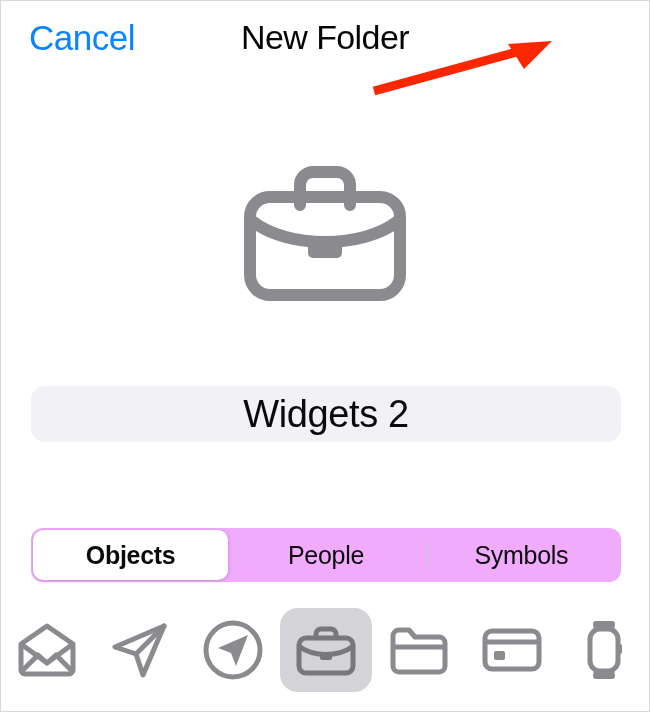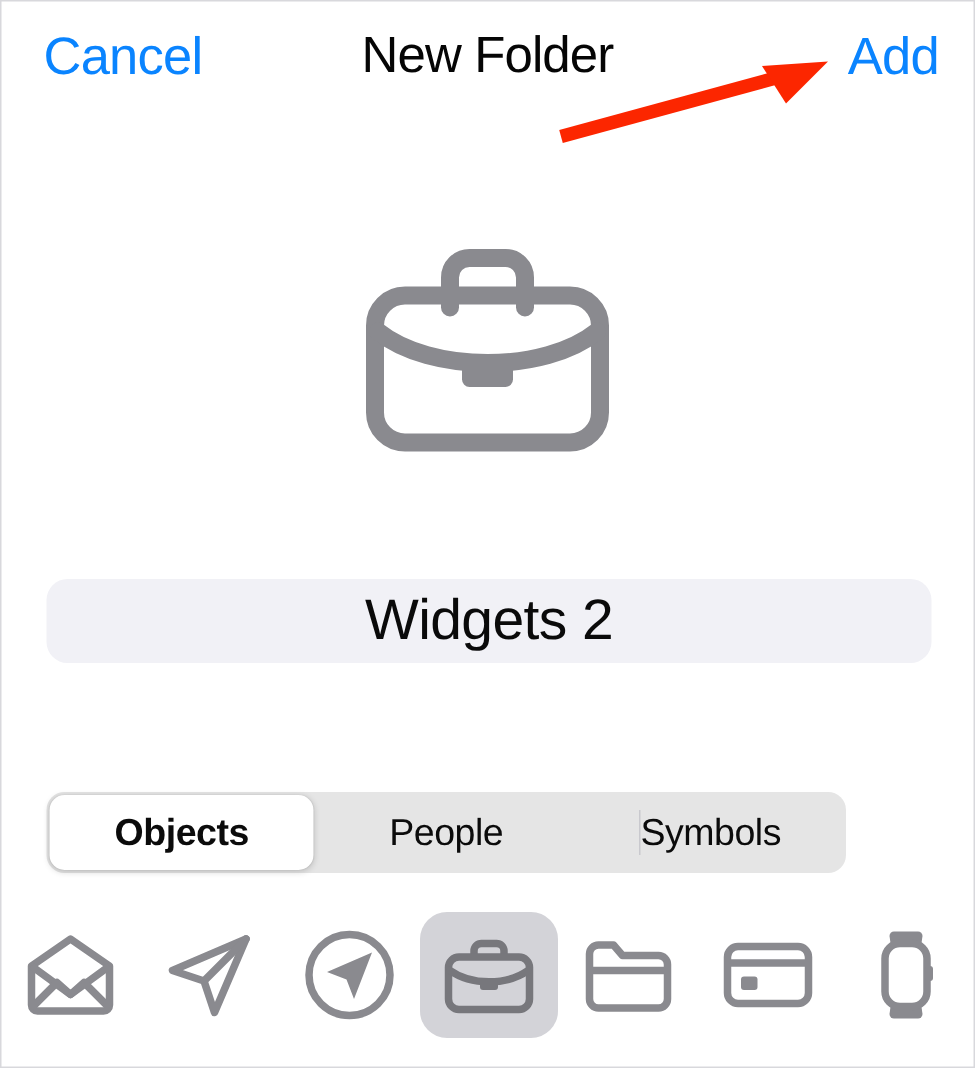--- a/index.html
+++ b/index.html
@@ -101,23 +101,23 @@
     color: #0a0a0a;
     outline: none;
     padding: 0;
   }
 
   
   #segmented {
     position: absolute;
     left: 30px;
     top: 527px;
-    width: 533px;
+    width: 590px;
     height: 54px;
-    background: #e5e5e5;
+    background: #f0abfc;
     border-radius: 12px;
     display: flex;
     align-items: stretch;
     box-sizing: border-box;
     padding: 2px;
   }
   .seg {
     flex: 1 1 0;
     display: flex;
     align-items: center;
@@ -169,21 +169,20 @@
   }
 </style>
 </head>
 <body>
 
 <div id="screen">
 
   <div id="navbar">
     <div id="cancel-btn">Cancel</div>
     <div id="nav-title">New Folder</div>
-    <div id="add-btn">Add</div>
   </div>
 
   <svg id="annotation-arrow" viewBox="0 0 215 85">
     <line x1="18" y1="68" x2="172" y2="26" stroke="#fc2600" stroke-width="9" stroke-linecap="butt"></line>
     <polygon points="196,18 152,21 168,46" fill="#fc2600"></polygon>
   </svg>
 
   <div id="preview-wrap">
     <svg width="166" height="142" viewBox="0 0 166 142">
 

